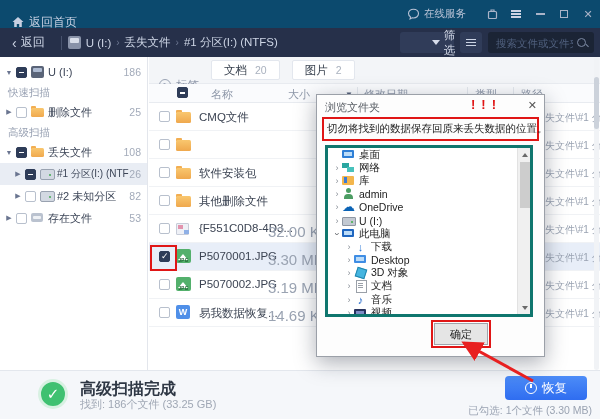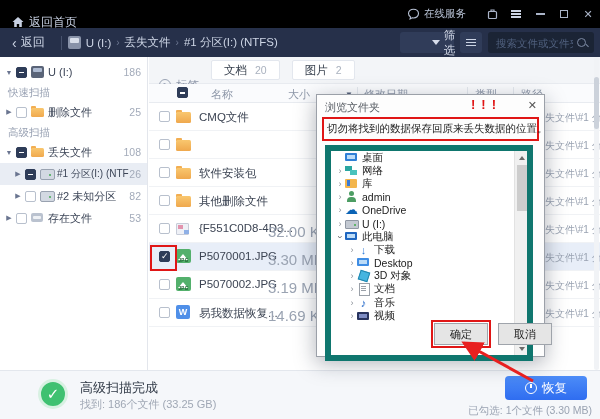--- a/index.html
+++ b/index.html
@@ -1,21 +1,21 @@
 <!DOCTYPE html>
 <html><head>
 <meta charset="utf-8">
 <style>
   * { margin:0; padding:0; box-sizing:border-box; }
   html,body { background:#444; }
   body { font-family:"Liberation Sans","DejaVu Sans",sans-serif; }
   .app { position:relative; width:600px; height:419px; background:#fff; overflow:hidden; margin:0 auto; }
 
   
-  .titlebar { position:absolute; left:0; top:0; width:600px; height:44px; background:#000000; display:flex; align-items:flex-end; color:#c7d0e2; }
+  .titlebar { position:absolute; left:0; top:0; width:600px; height:44px; background:#0c4a6e; display:flex; align-items:flex-end; color:#c7d0e2; }
   .home-btn { display:flex; align-items:center; gap:5px; padding:0 12px; font-size:12px; height:100%; cursor:default; }
   .win-icons { position:absolute; right:0; top:0; height:28px; display:flex; align-items:center; }
   .svc { display:flex; align-items:center; gap:4px; font-size:10.5px; color:#b9c3d6; margin-right:14px; }
   .wbtn { width:24px; height:28px; display:flex; align-items:center; justify-content:center; color:#aab4c8; font-size:11px; }
   .glyph-min { width:9px; height:1.5px; background:#aab4c8; display:inline-block; }
   .glyph-max { width:8px; height:8px; border:1.2px solid #aab4c8; display:inline-block; }
 
   
   .toolbar { position:absolute; left:0; top:28px; width:600px; height:29px; background:#26304a; display:flex; align-items:center; color:#cdd5e5; }
   .back { display:flex; align-items:center; gap:4px; font-size:12px; padding:0 10px 0 12px; }
@@ -92,35 +92,35 @@
   .fi-jpg::before { content:""; position:absolute; left:2px; top:5px; width:0; height:0; border-left:5.5px solid transparent; border-right:5.5px solid transparent; border-bottom:6px solid #fff; }
   .fi-jpg::after { content:"JPG"; position:absolute; left:0; bottom:0; width:15px; text-align:center; font-size:4.5px; color:#1d5c31; font-weight:bold; letter-spacing:.3px; }
   .fi-doc { background:#4f8fe8; border-radius:2px; width:14px; height:14px; top:6px; }
   .fi-doc::after { content:"W"; position:absolute; left:0; top:1.5px; width:14px; text-align:center; color:#fff; font-size:9px; font-weight:bold; }
   .vscroll { position:absolute; right:1px; top:0; bottom:0; width:5px; background:#f1f3f6; border-radius:3px; }
   .vscroll .thumb { position:absolute; left:0; top:20px; width:5px; height:52px; background:#ccd2db; border-radius:3px; }
 
   
   .statusbar { position:absolute; left:0; bottom:0; width:600px; height:49px; background:#f5f7fa; border-top:1px solid #e3e7ed; }
   .okcircle { position:absolute; left:38px; top:8px; width:30px; height:30px; border-radius:50%; background:#3fc171; border:3px solid #d8f1e2; color:#fff; font-size:15px; font-weight:bold; display:flex; align-items:center; justify-content:center; }
-  .st-title { position:absolute; left:80px; top:8px; font-size:13px; font-weight:normal; color:#2f3845; }
+  .st-title { position:absolute; left:80px; top:8px; font-size:16px; font-weight:bold; color:#2f3845; }
   .st-found { position:absolute; left:80px; top:26px; font-size:11px; color:#a0a8b5; }
   .recover-btn { position:absolute; left:505px; top:5px; width:82px; height:24px; background:linear-gradient(#4c8cf8,#2f6df0); border-radius:4px; color:#fff; font-size:12.5px; display:flex; align-items:center; justify-content:center; gap:5px; }
   .rec-ic { width:12px; height:12px; border:1.5px solid #fff; border-radius:50%; position:relative; }
   .rec-ic::after { content:""; position:absolute; left:4px; top:1px; width:1.5px; height:4px; background:#fff; }
   .st-sel { position:absolute; right:8px; top:33px; font-size:10.5px; color:#9aa3b2; }
 
   
   .dialog { position:absolute; left:316px; top:94px; width:229px; height:263px; background:#fdfdfd; border:1px solid #9ba0a8; box-shadow:0 6px 20px rgba(20,30,50,.35); z-index:50; }
   .dlg-title { position:absolute; left:8px; top:5px; font-size:11px; color:#5a5f66; }
   .dlg-close { position:absolute; right:7px; top:4px; font-size:11px; color:#555; }
   .dlg-alert { position:absolute; right:42px; top:2px; color:#e01414; font-weight:bold; font-size:13px; letter-spacing:6px; }
   .warnbox { position:absolute; left:5px; top:22px; right:5px; border:2px solid #e01616; padding:3px 3px; }
   .warntext { font-size:10.5px; color:#222; white-space:nowrap; }
-  .treebox { position:absolute; left:8px; top:50px; right:11px; height:216px; background:#fff; border:6px solid #0f766e; overflow:hidden; }
+  .treebox { position:absolute; left:8px; top:50px; right:11px; height:172px; background:#fff; border:3px solid #0f766e; overflow:hidden; }
   .drow { display:flex; align-items:center; height:13.2px; font-size:10.5px; color:#222; white-space:nowrap; }
   .drow.d0 { padding-left:4px; } .drow.d1 { padding-left:4px; } .drow.d2 { padding-left:16px; }
   .chev { width:10px; flex:none; color:#8a9098; font-size:9px; text-align:center; }
   .chev.none { visibility:hidden; }
   .chev.open { color:#3c4046; }
   .drow .dlbl { margin-left:4px; }
   .ti { width:13px; height:12px; position:relative; display:inline-block; flex:none; }
   .ti-desktop::before, .ti-computer::before, .ti-desktop2::before { content:""; position:absolute; left:0; top:1px; width:12px; height:8px; border-radius:1px; background:#2f7fd6; }
   .ti-desktop::after, .ti-computer::after, .ti-desktop2::after { content:""; position:absolute; left:2px; top:3px; width:8px; height:4px; background:#bcdcf8; }
   .ti-computer::before { background:#1f66c0; } .ti-desktop2::before { background:#3f8de4; }
@@ -440,21 +440,20 @@
         <div class="tsa up">
             <span class="tri-up"></span>
           </div>
         <div class="tree-thumb"></div>
         <div class="tsa down">
             <span class="tri-down"></span>
           </div>
       </div>
     </div>
     <button class="dlg-btn btn-ok">确定</button>
-    <button class="dlg-btn btn-cancel">取消</button>
   </div>
 
   <div class="ann-cb"></div>
 
   <svg class="arrow-overlay">
     <defs>
       <marker id="ah" markerWidth="9" markerHeight="9" refX="6" refY="3.5" orient="auto">
         <path d="M0,0 L7,3.5 L0,7 Z" fill="#e82020"></path>
       </marker>
     </defs>

